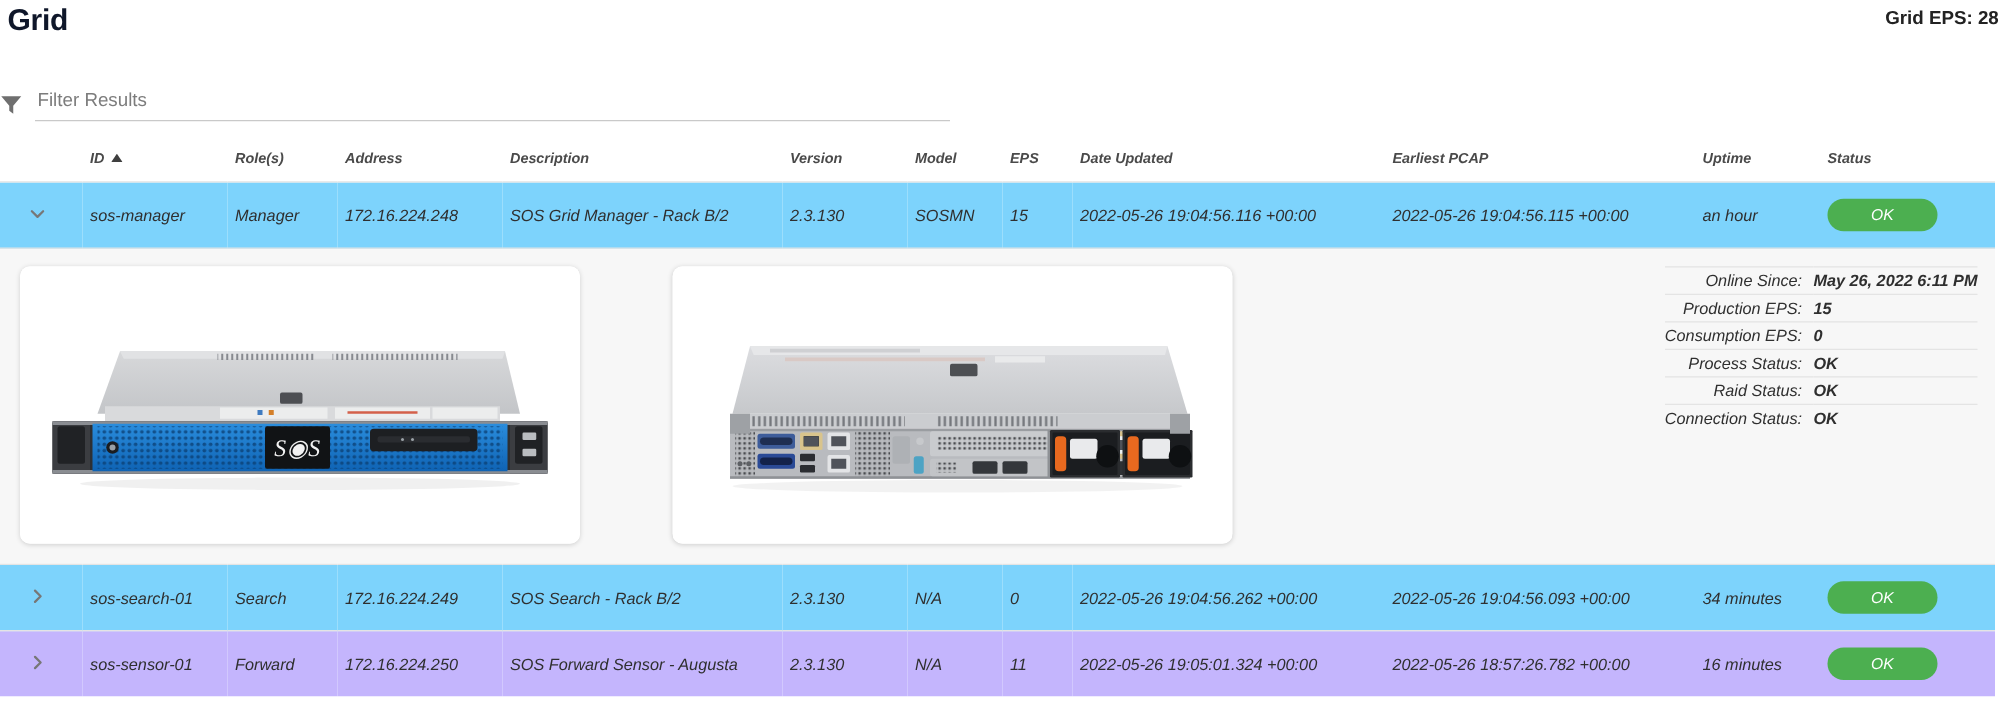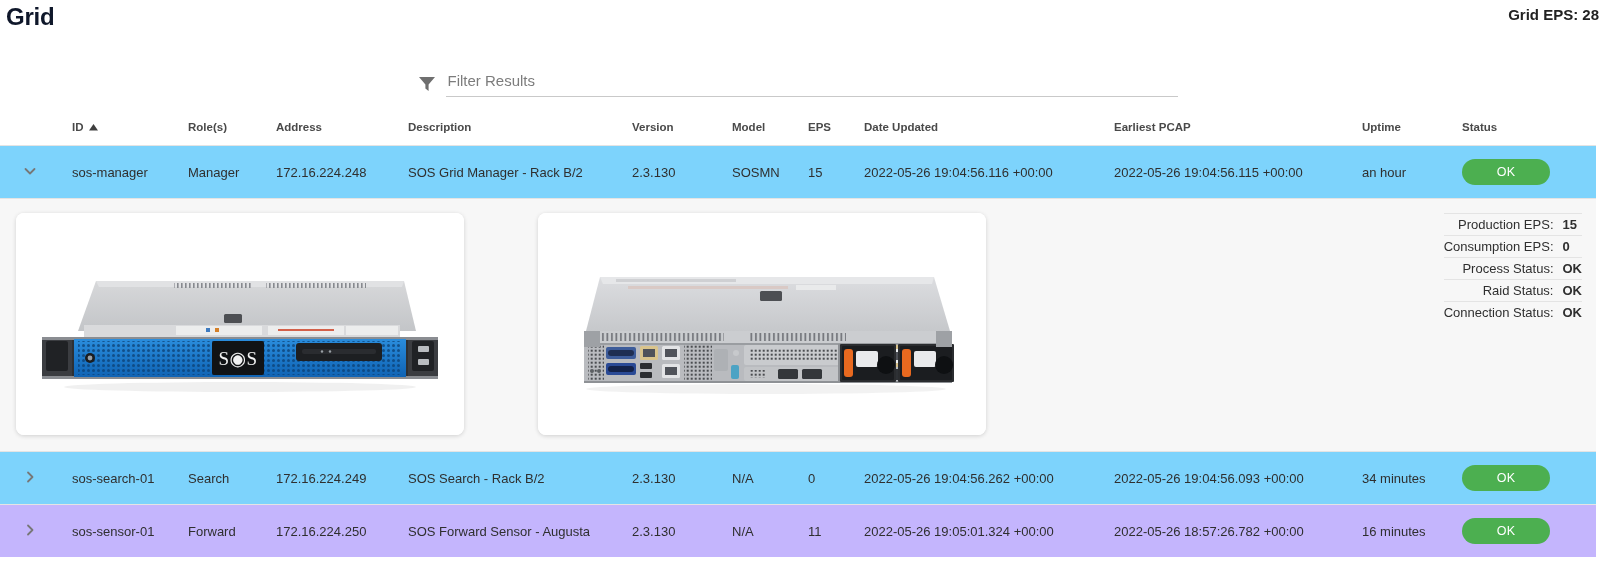--- a/index.html
+++ b/index.html
@@ -31,21 +31,21 @@
     font-size: 15px;
     font-weight: bold;
     color: #222;
     line-height: 26px;
     padding-right: 0px;
   }
 
   
   .filter-bar {
     display: flex;
-    justify-content: center;
+    justify-content: flex-start;
     padding: 30px 10px 0 0;
   }
   .filter-wrap {
     display: flex;
     align-items: center;
     gap: 10px;
     width: 760px;
   }
   .filter-icon { flex: 0 0 auto; width: 18px; height: 18px; display: block; }
   .filter-input {
@@ -60,20 +60,21 @@
     background: transparent;
   }
   .filter-input::placeholder { color: #7c7c7c; }
 
   
   table.grid-table {
     width: 1424px;
     border-collapse: collapse;
     table-layout: fixed;
     margin-top: 18px;
+    font-style: italic;
   }
   .grid-table th {
     font-size: 11.5px;
     font-weight: bold;
     color: #4a4a4a;
     text-align: left;
     padding: 6px 6px 12px 6px;
     vertical-align: bottom;
     white-space: nowrap;
   }
@@ -417,20 +418,24 @@
               <polygon points="46,118 62,118 62,134 46,134" fill="#9ea1a5"></polygon>
               <polygon points="398,118 414,118 414,134 398,134" fill="#9ea1a5"></polygon>
               <ellipse cx="228" cy="176" rx="180" ry="5" fill="#000" opacity="0.05"></ellipse>
             </svg>
           </div>
 
           <div class="detail-stats">
             <table>
               <tbody>
                 <tr>
+                  <td class="stat-label">Online Since:</td>
+                  <td class="stat-value">May 26, 2022 6:11 PM</td>
+                </tr>
+                <tr>
                   <td class="stat-label">Production EPS:</td>
                   <td class="stat-value">15</td>
                 </tr>
                 <tr>
                   <td class="stat-label">Consumption EPS:</td>
                   <td class="stat-value">0</td>
                 </tr>
                 <tr>
                   <td class="stat-label">Process Status:</td>
                   <td class="stat-value">OK</td>

